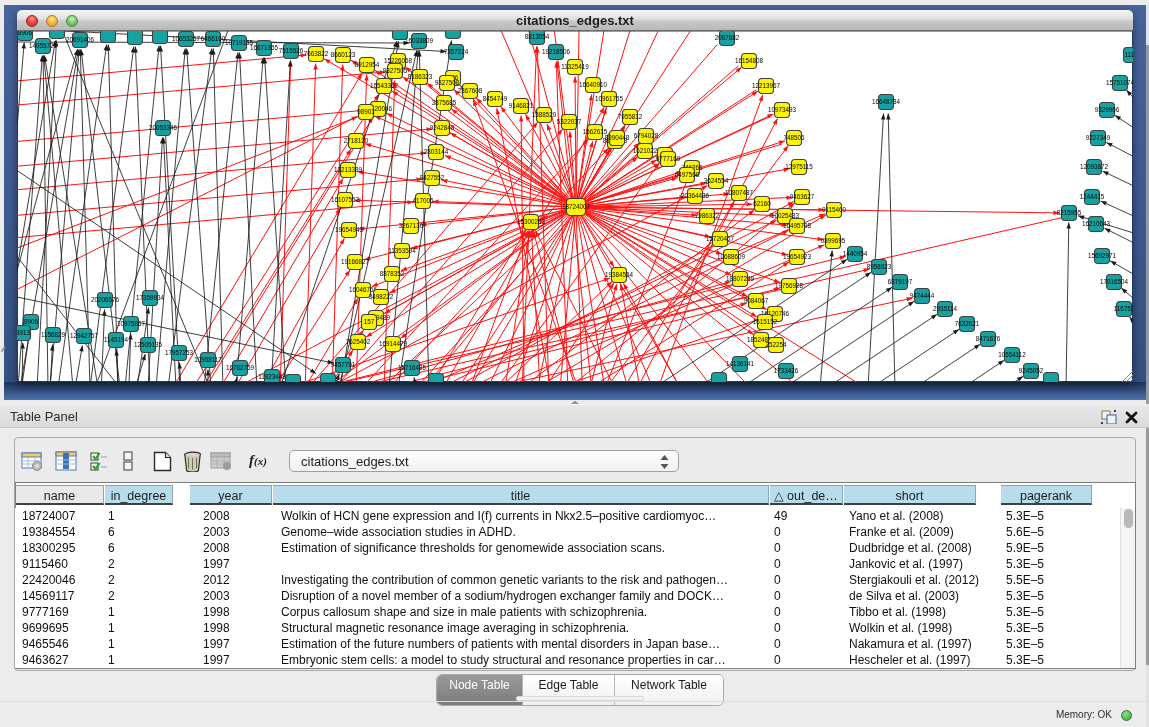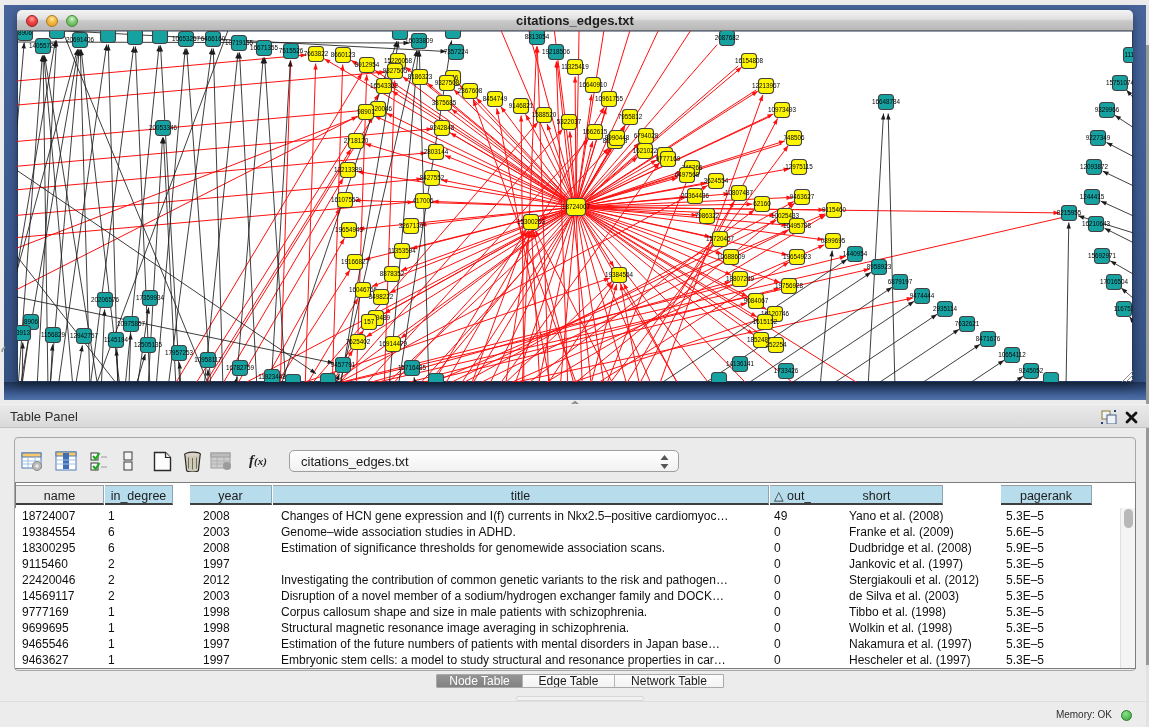--- a/index.html
+++ b/index.html
@@ -19,21 +19,21 @@
 .dropdown { position:absolute; left:289px; top:450px; width:390px; height:22px; background:linear-gradient(180deg,#ffffff,#f1f1f1); border:1px solid #9f9f9f; border-radius:5px; }
 .dropdown .lab { position:absolute; left:11px; top:3px; font-size:13px; color:#1a1a1a; }
 .tframe { position:absolute; left:15px; top:482px; width:1121px; height:187px; background:#ffffff; border:1px solid #7d7d7d; }
 .thead { position:absolute; left:16px; top:485px; width:1119px; height:23px; }
 .thead .c { position:absolute; top:0; height:20px; background:#b7dcec; border-right:1px solid #8fa6b0; border-top:1px solid #9b9b9b; border-bottom:2px solid #3f3f3f; font-size:12.5px; color:#1c1c1c; text-align:center; line-height:20px; }
 .tbody { position:absolute; left:15px; top:508px; width:1120px; height:160px; background:#ffffff; }
 .trow { position:absolute; left:15px; width:1120px; height:16px; font-size:12px; color:#101010; }
 .trow span { position:absolute; top:1px; white-space:nowrap; }
 .scroll { position:absolute; left:1120px; top:508px; width:15px; height:160px; background:#f4f4f4; border-left:1px solid #e0e0e0; }
 .thumb { position:absolute; left:2.5px; top:1px; width:9px; height:19px; background:#b8b8b8; border-radius:5px; }
-.tabs { position:absolute; left:436px; top:674px; height:14px; display:flex; border:1px solid #a9a9a9; border-radius:1px; overflow:hidden; background:#ffffff;align-items:center; }
+.tabs { position:absolute; left:436px; top:674px; height:32px; display:flex; border:1px solid #a9a9a9; border-radius:6px; overflow:hidden; background:#ffffff; }
 .tab { font-size:12px; color:#1a1a1a; text-align:center; line-height:20px; background:linear-gradient(180deg,#ffffff,#f0f0f0); }
 .tab.sel { background:linear-gradient(180deg,#9a9a9a,#7b7b7b); color:#ffffff; }
 .tab + .tab { border-left:1px solid #b5b5b5; }
 .status { position:absolute; right:37px; top:709px; font-size:10px; color:#2e2e2e; }
 .dot { position:absolute; left:1121px; top:710px; width:11px; height:11px; border-radius:50%; background:radial-gradient(circle at 40% 30%,#8ae08a,#35a435); border:1px solid #2a7a2a; }
 .icon { position:absolute; top:451px; }
 </style></head><body>
 <div class="blue">
     <div class="bluestrip"></div>
   </div>
@@ -876,29 +876,29 @@
       <polygon points="4.5,14 8.5,9 0.5,9" fill="#555"></polygon>
     </svg>
 </div>
 <div class="tframe"></div>
 <div class="thead">
  <div class="c" style="left:0px;width:88px;background:#e9e9e9">name</div>
  <div class="c" style="left:89px;width:68px">in_degree</div>
  <div class="c" style="left:174px;width:82px">year</div>
  <div class="c" style="left:257px;width:496px">title</div>
  <div class="c" style="left:754px;width:73px;text-align:left;padding-left:4px">△ out_de…</div>
- <div class="c" style="left:795px;width:132px">short</div>
+ <div class="c" style="left:828px;width:132px">short</div>
  <div class="c" style="left:985px;width:91px">pagerank</div>
 </div>
 <div class="tbody"></div>
 <div class="trow" style="top:508px">
     <span style="left:7px">18724007</span>
     <span style="left:93px">1</span>
     <span style="left:188px">2008</span>
-    <span style="left:266px">Changes of HCN gene expression and I(f) currents in Nkx2.5–positive cardiomyoc…</span>
+    <span style="left:266px">Wolkin of HCN gene expression and I(f) currents in Nkx2.5–positive cardiomyoc…</span>
     <span style="left:759px">49</span>
     <span style="left:834px">Yano et al. (2008)</span>
     <span style="left:991px">5.3E–5</span>
   </div>
 <div class="trow" style="top:524px">
     <span style="left:7px">19384554</span>
     <span style="left:93px">6</span>
     <span style="left:188px">2003</span>
     <span style="left:266px">Genome–wide association studies in ADHD.</span>
     <span style="left:759px">0</span>

